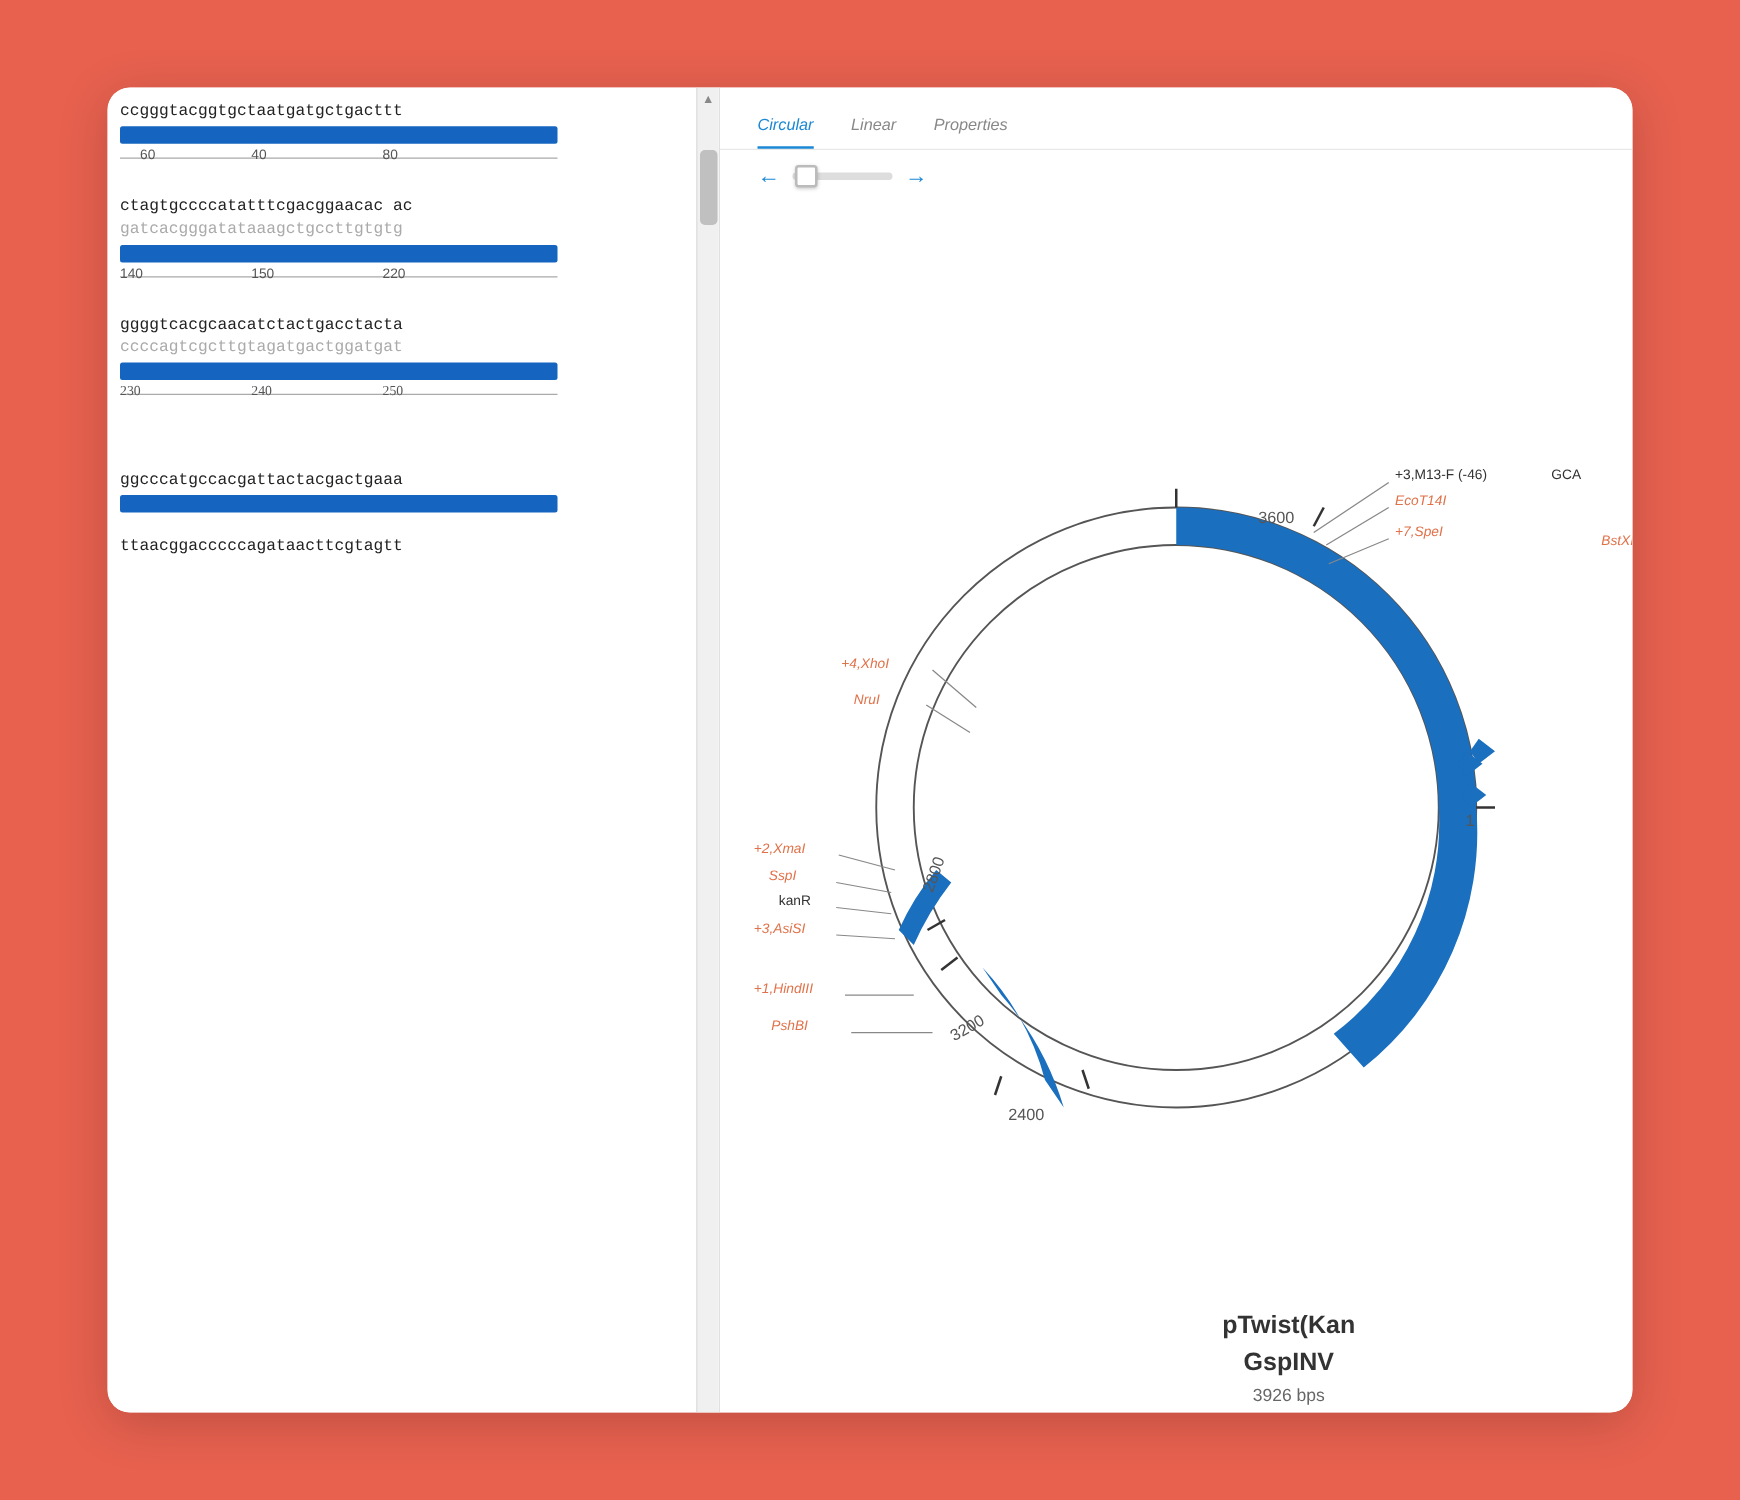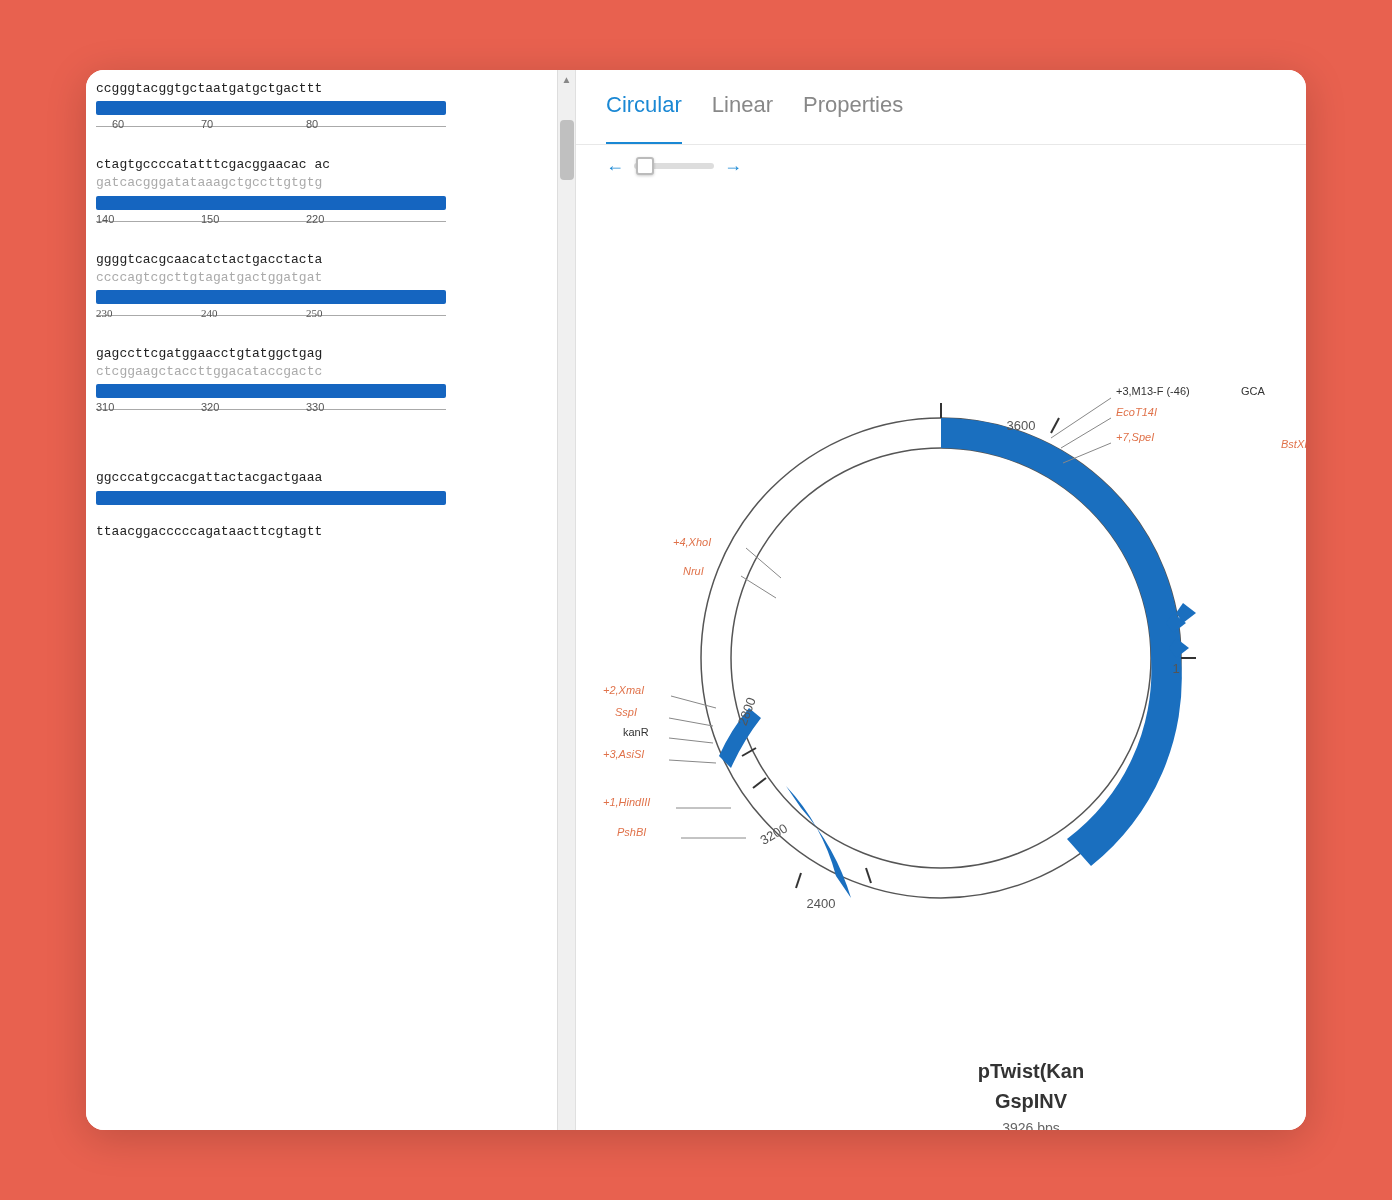--- a/index.html
+++ b/index.html
@@ -109,25 +109,26 @@
 
     
     .tabs-bar {
       display: flex;
       align-items: center;
       padding: 22px 30px 0 30px;
       gap: 30px;
       border-bottom: 1px solid #e8e8e8;
     }
     .tab {
-      font-size: 22px;
+      font-size: 13px;
       cursor: pointer;
-      padding-bottom: 24px;
+      padding-bottom: 10px;
       color: #888;
       border-bottom: 2px solid transparent;
+      font-style: italic;
     }
     .tab.active {
       color: #1a88d4;
       border-bottom: 2px solid #1a88d4;
     }
 
     
     .slider-row {
       display: flex;
       align-items: center;
@@ -188,21 +189,21 @@
 
   <div class="left-panel">
     <div class="sequence-content">
 
       <div class="seq-block">
         <div class="seq-line">ccgggtacggtgctaatgatgctgacttt</div>
         <div class="seq-bar"></div>
         <div style="position:relative; height:20px; width:350px;">
           <div class="ruler-line"></div>
           <span class="ruler-mark" style="left:16px;">60</span>
-          <span class="ruler-mark" style="left:105px;">70</span>
+          <span class="ruler-mark" style="left:105px;">40</span>
           <span class="ruler-mark" style="left:210px;">80</span>
         </div>
       </div>
 
       <div class="seq-block">
         <div class="seq-line">ctagtgccccatatttcgacggaacac ac</div>
         <div class="seq-line complement">gatcacgggatataaagctgccttgtgtg</div>
         <div class="seq-bar"></div>
         <div style="position:relative; height:20px; width:350px;">
           <div class="ruler-line"></div>
@@ -217,31 +218,20 @@
         <div class="seq-line complement">ccccagtcgcttgtagatgactggatgat</div>
         <div class="seq-bar"></div>
         <div style="position:relative; height:20px; width:350px;font-family:Liberation Serif, serif;">
           <div class="ruler-line"></div>
           <span class="ruler-mark" style="left:0px;">230</span>
           <span class="ruler-mark" style="left:105px;">240</span>
           <span class="ruler-mark" style="left:210px;">250</span>
         </div>
       </div>
 
-      <div class="seq-block">
-        <div class="seq-line">gagccttcgatggaacctgtatggctgag</div>
-        <div class="seq-line complement">ctcggaagctaccttggacataccgactc</div>
-        <div class="seq-bar"></div>
-        <div style="position:relative; height:20px; width:350px;">
-          <div class="ruler-line"></div>
-          <span class="ruler-mark" style="left:0px;">310</span>
-          <span class="ruler-mark" style="left:105px;">320</span>
-          <span class="ruler-mark" style="left:210px;">330</span>
-        </div>
-      </div>
 
       <div style="height:30px;"></div>
 
       <div class="seq-block">
         <div class="seq-line">ggcccatgccacgattactacgactgaaa</div>
         <div class="seq-bar"></div>
       </div>
 
       <div class="seq-block">
         <div class="seq-line">ttaacggacccccagataacttcgtagtt</div>

